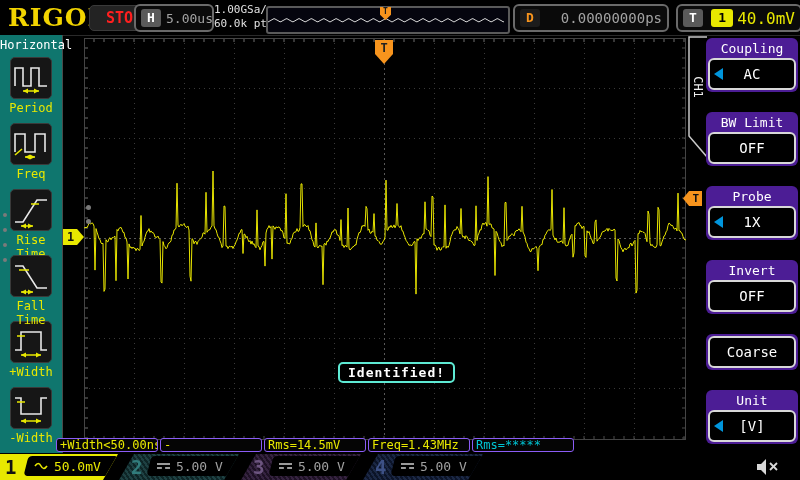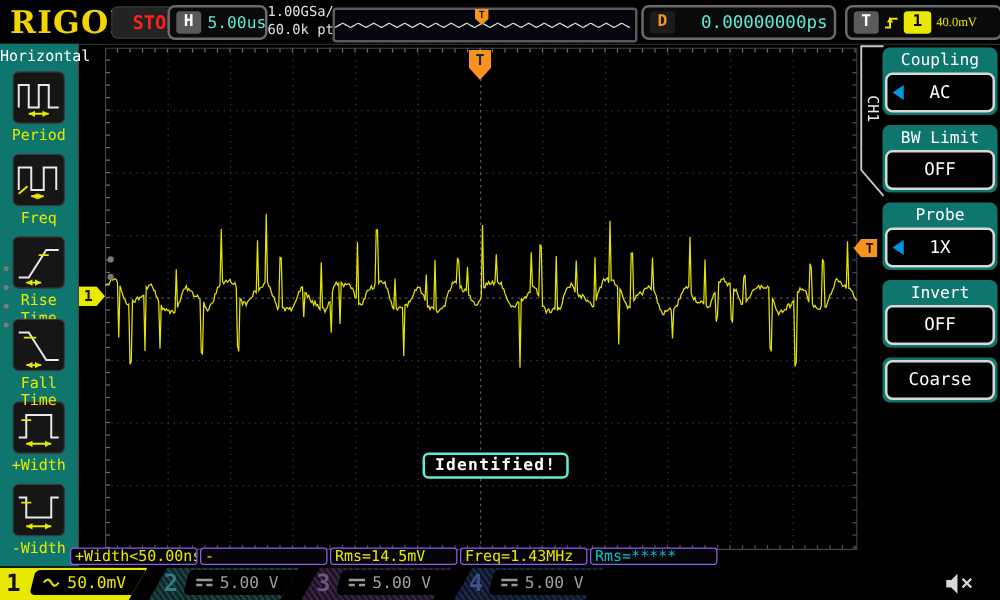--- a/index.html
+++ b/index.html
@@ -13,31 +13,31 @@
   .stop-btn{position:absolute;left:89px;top:5px;width:44px;height:24px;background:#232323;border-radius:5px;
         border:1px solid #3a3a3a;color:#ff1f1f;font-weight:bold;font-size:15px;text-align:center;line-height:24px;padding-left:12px;}
   .tb-box{position:absolute;top:4px;height:24px;background:#0a0a0a;border:2px solid #6a6a6a;border-radius:6px;
         display:flex;align-items:center;gap:5px;padding:0 5px;}
   .h-box{left:134px;width:66px;}
   .chip{display:inline-block;min-width:16px;height:18px;border-radius:3px;font-weight:bold;font-size:13px;
         text-align:center;line-height:18px;}
   .chip-gray{background:#5a5a5a;color:#fff;padding:0 2px;}
   .chip-orange{background:#1c1c1c;color:#f7941d;padding:0 2px;}
   .chip-yellow{background:#e8e800;color:#000;padding:0 3px;}
-  .tb-val{font-size:13px;color:#5eead4;}
+  .tb-val{font-size:13px;color:#a3a3a3;}
   .rate-block{position:absolute;left:214px;top:3px;font-size:11px;line-height:14px;color:#e0e0e0;}
   .preview{position:absolute;left:266px;top:6px;width:240px;height:24px;background:#05050e;
         border:2px solid #5a5a5a;border-radius:3px;}
   .preview-marker{position:absolute;left:112px;top:-1px;width:11px;height:13px;background:#f7941d;
         clip-path:polygon(0 0,100% 0,100% 60%,50% 100%,0 60%);color:#1c1c1c;font-size:8px;font-weight:bold;
         text-align:center;line-height:10px;}
   .d-box{left:513px;width:142px;}
   .d-box .tb-val{flex:1;text-align:right;font-size:14px;}
   .t-box{left:676px;width:112px;gap:4px;}
-  .t-level{color:#e8e800;font-size:10px;font-family:Liberation Serif, serif;}
+  .t-level{color:#e8e800;font-size:16px;}
 
   
   .left-menu{position:absolute;left:0;top:35px;width:62px;height:418px;border-right:1px solid #4a4a4a;background:#0f766e;}
   .lm-title{color:#fff;font-size:12px;text-align:center;margin-top:3px;}
   .lm-item{position:absolute;left:0;width:62px;text-align:center;}
   .lm-icon{display:block;margin:0 auto;width:40px;height:40px;background:#161616;border:1px solid #3a3a3a;border-radius:5px;}
   .lm-label{display:block;margin-top:2px;font-size:12px;color:#e8e800;}
   .lm-dot{position:absolute;left:3px;width:4px;height:4px;border-radius:50%;background:#7a7a7a;}
 
   
@@ -72,21 +72,21 @@
   .ch-val{font-size:13px;transform:skewX(14deg);}
   .ch-coupling{transform:skewX(14deg);display:flex;align-items:center;}
   .hatch{background-image:repeating-linear-gradient(55deg,rgba(0,0,0,.35) 0 2px,rgba(255,255,255,.04) 2px 4px);}
   .dc-icon{display:inline-block;width:13px;}
   .dc-icon .solid{display:block;border-top:2px solid #9a9a9a;margin-bottom:2px;}
   .dc-icon .dash{display:block;border-top:2px dashed #9a9a9a;}
   .speaker{position:absolute;left:752px;top:2px;width:30px;height:22px;}
 
   
   .right-menu{position:absolute;left:706px;top:38px;width:92px;}
-  .rm-item{background:#0f766e;border-radius:6px;margin-bottom:8px;padding:2px;}
+  .rm-item{background:#4c1d95;border-radius:6px;margin-bottom:20px;padding:2px;}
   .rm-label{text-align:center;font-size:13px;color:#fff;height:18px;line-height:18px;}
   .rm-value{position:relative;height:28px;background:#000;border:2px solid #d8d8d8;border-radius:6px;
         color:#fff;font-size:14px;text-align:center;line-height:28px;}
   .rm-arrow{position:absolute;left:4px;top:8px;width:0;height:0;border-top:6px solid transparent;
         border-bottom:6px solid transparent;border-right:9px solid #0095dc;}
   .rm-dot{position:absolute;left:86px;width:5px;height:5px;border-radius:50%;background:#7a7a7a;}
   .ch1-side-tab{position:absolute;left:688px;top:36px;width:19px;height:122px;}
   .ch1-side-label{position:absolute;left:-13px;top:28px;color:#eee;font-size:12px;transform:rotate(90deg);
         transform-origin:center;width:40px;text-align:center;}
 </style>
@@ -530,17 +530,24 @@
       <div class="rm-label">Invert</div>
       <div class="rm-value">
         <span>OFF</span>
       </div>
     </div>
     <div class="rm-item">
       <div class="rm-value">
         <span>Coarse</span>
       </div>
     </div>
+    <div class="rm-item">
+      <div class="rm-label">Unit</div>
+      <div class="rm-value">
+        <span class="rm-arrow"></span>
+        <span>[V]</span>
+      </div>
+    </div>
   </div>
   <div class="rm-dot" style="top:205px"></div>
   <div class="rm-dot" style="top:219px"></div>
 
 </div>
 
 </body></html>

